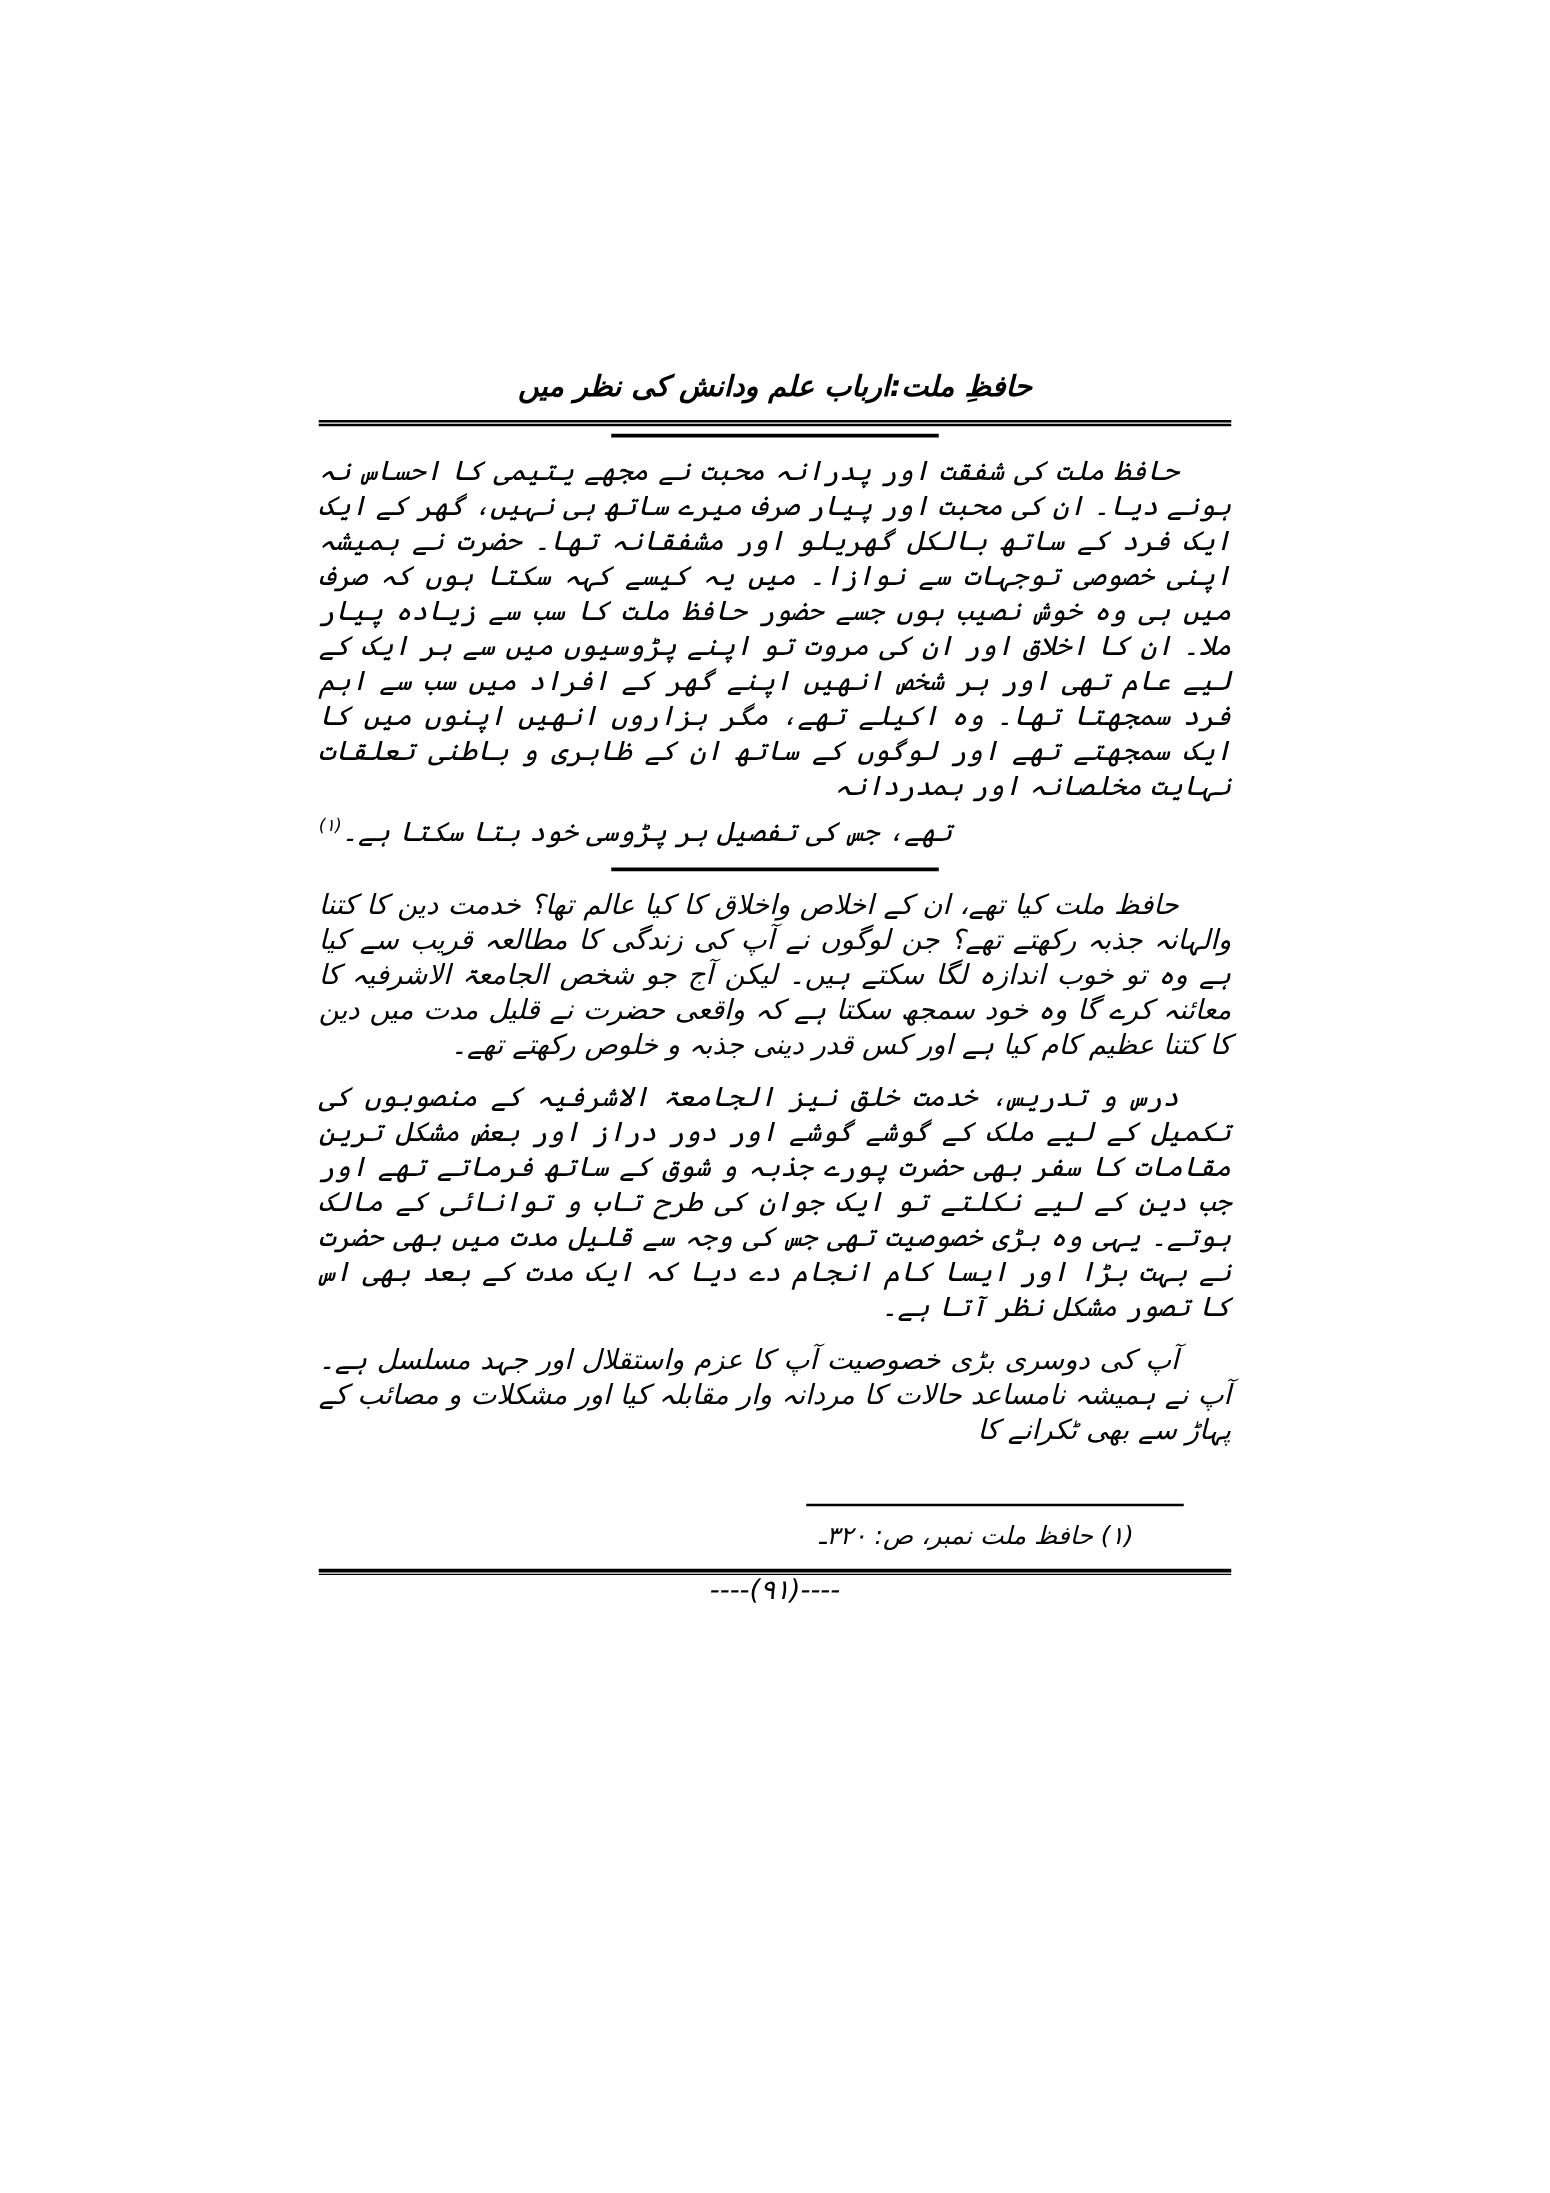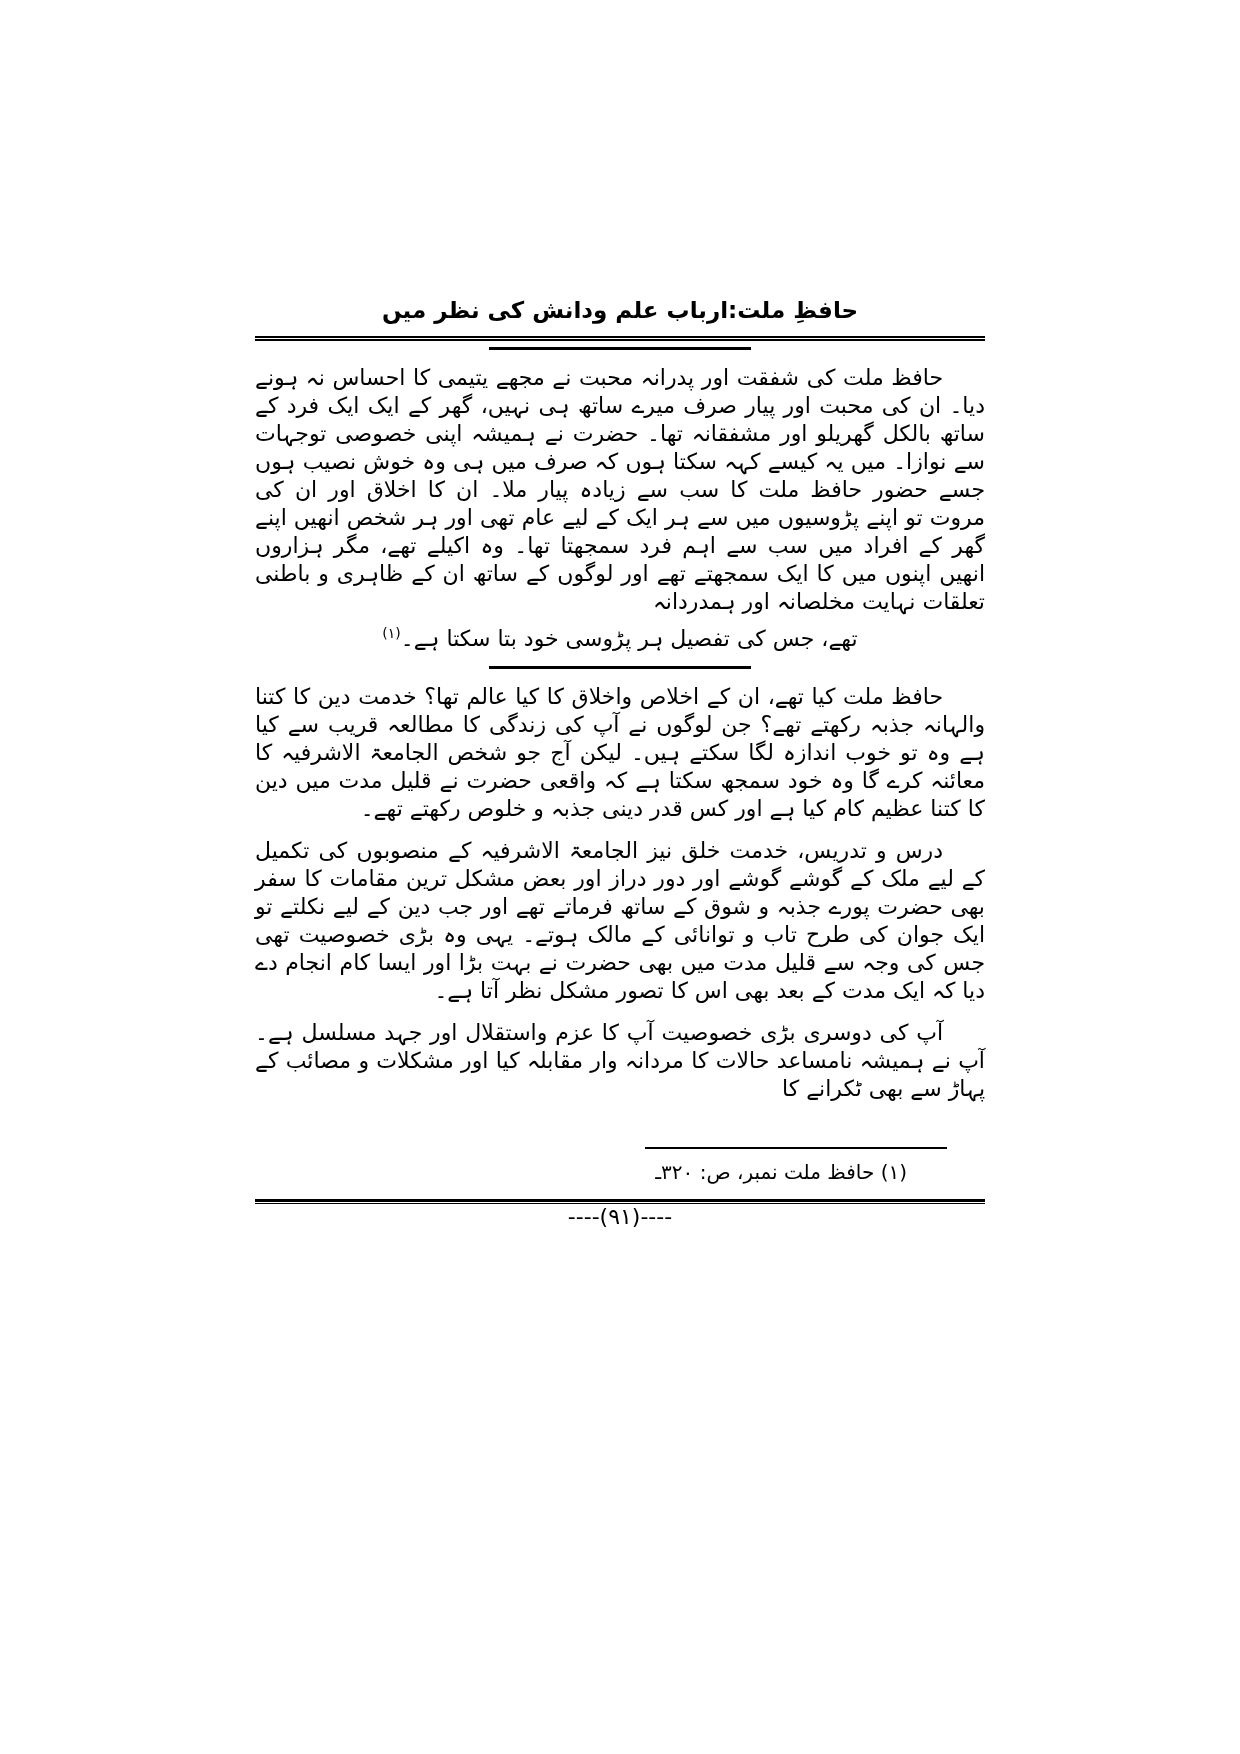--- a/index.html
+++ b/index.html
@@ -1,15 +1,15 @@
 <!DOCTYPE html>
 <html lang="ur" dir="rtl"><head>
 <meta charset="utf-8">
 <style>
-  * { box-sizing: border-box; }
+  * { box-sizing: border-box; font-style: italic; }
   html, body {
     margin: 0;
     padding: 0;
     width: 1240px;
     height: 1754px;
     background: #ffffff;
     color: #000000;
     overflow: hidden;
   }
   .page {
@@ -54,21 +54,21 @@
     font-size: 22px;
     line-height: 28px;
     text-align: justify;
     text-align-last: right;
     text-indent: 42px;
   }
   .closing-line {
     margin: 2px 0 0 0;
     font-size: 22px;
     line-height: 42px;
-    text-align: center;
+    text-align: left;
     text-indent: 0;
   }
   .footnote-marker {
     font-size: 14px;
     vertical-align: super;
     line-height: 0;
   }
   .footnote-block { margin-top: 44px; }
   .footnote-rule {
     width: 302px;

